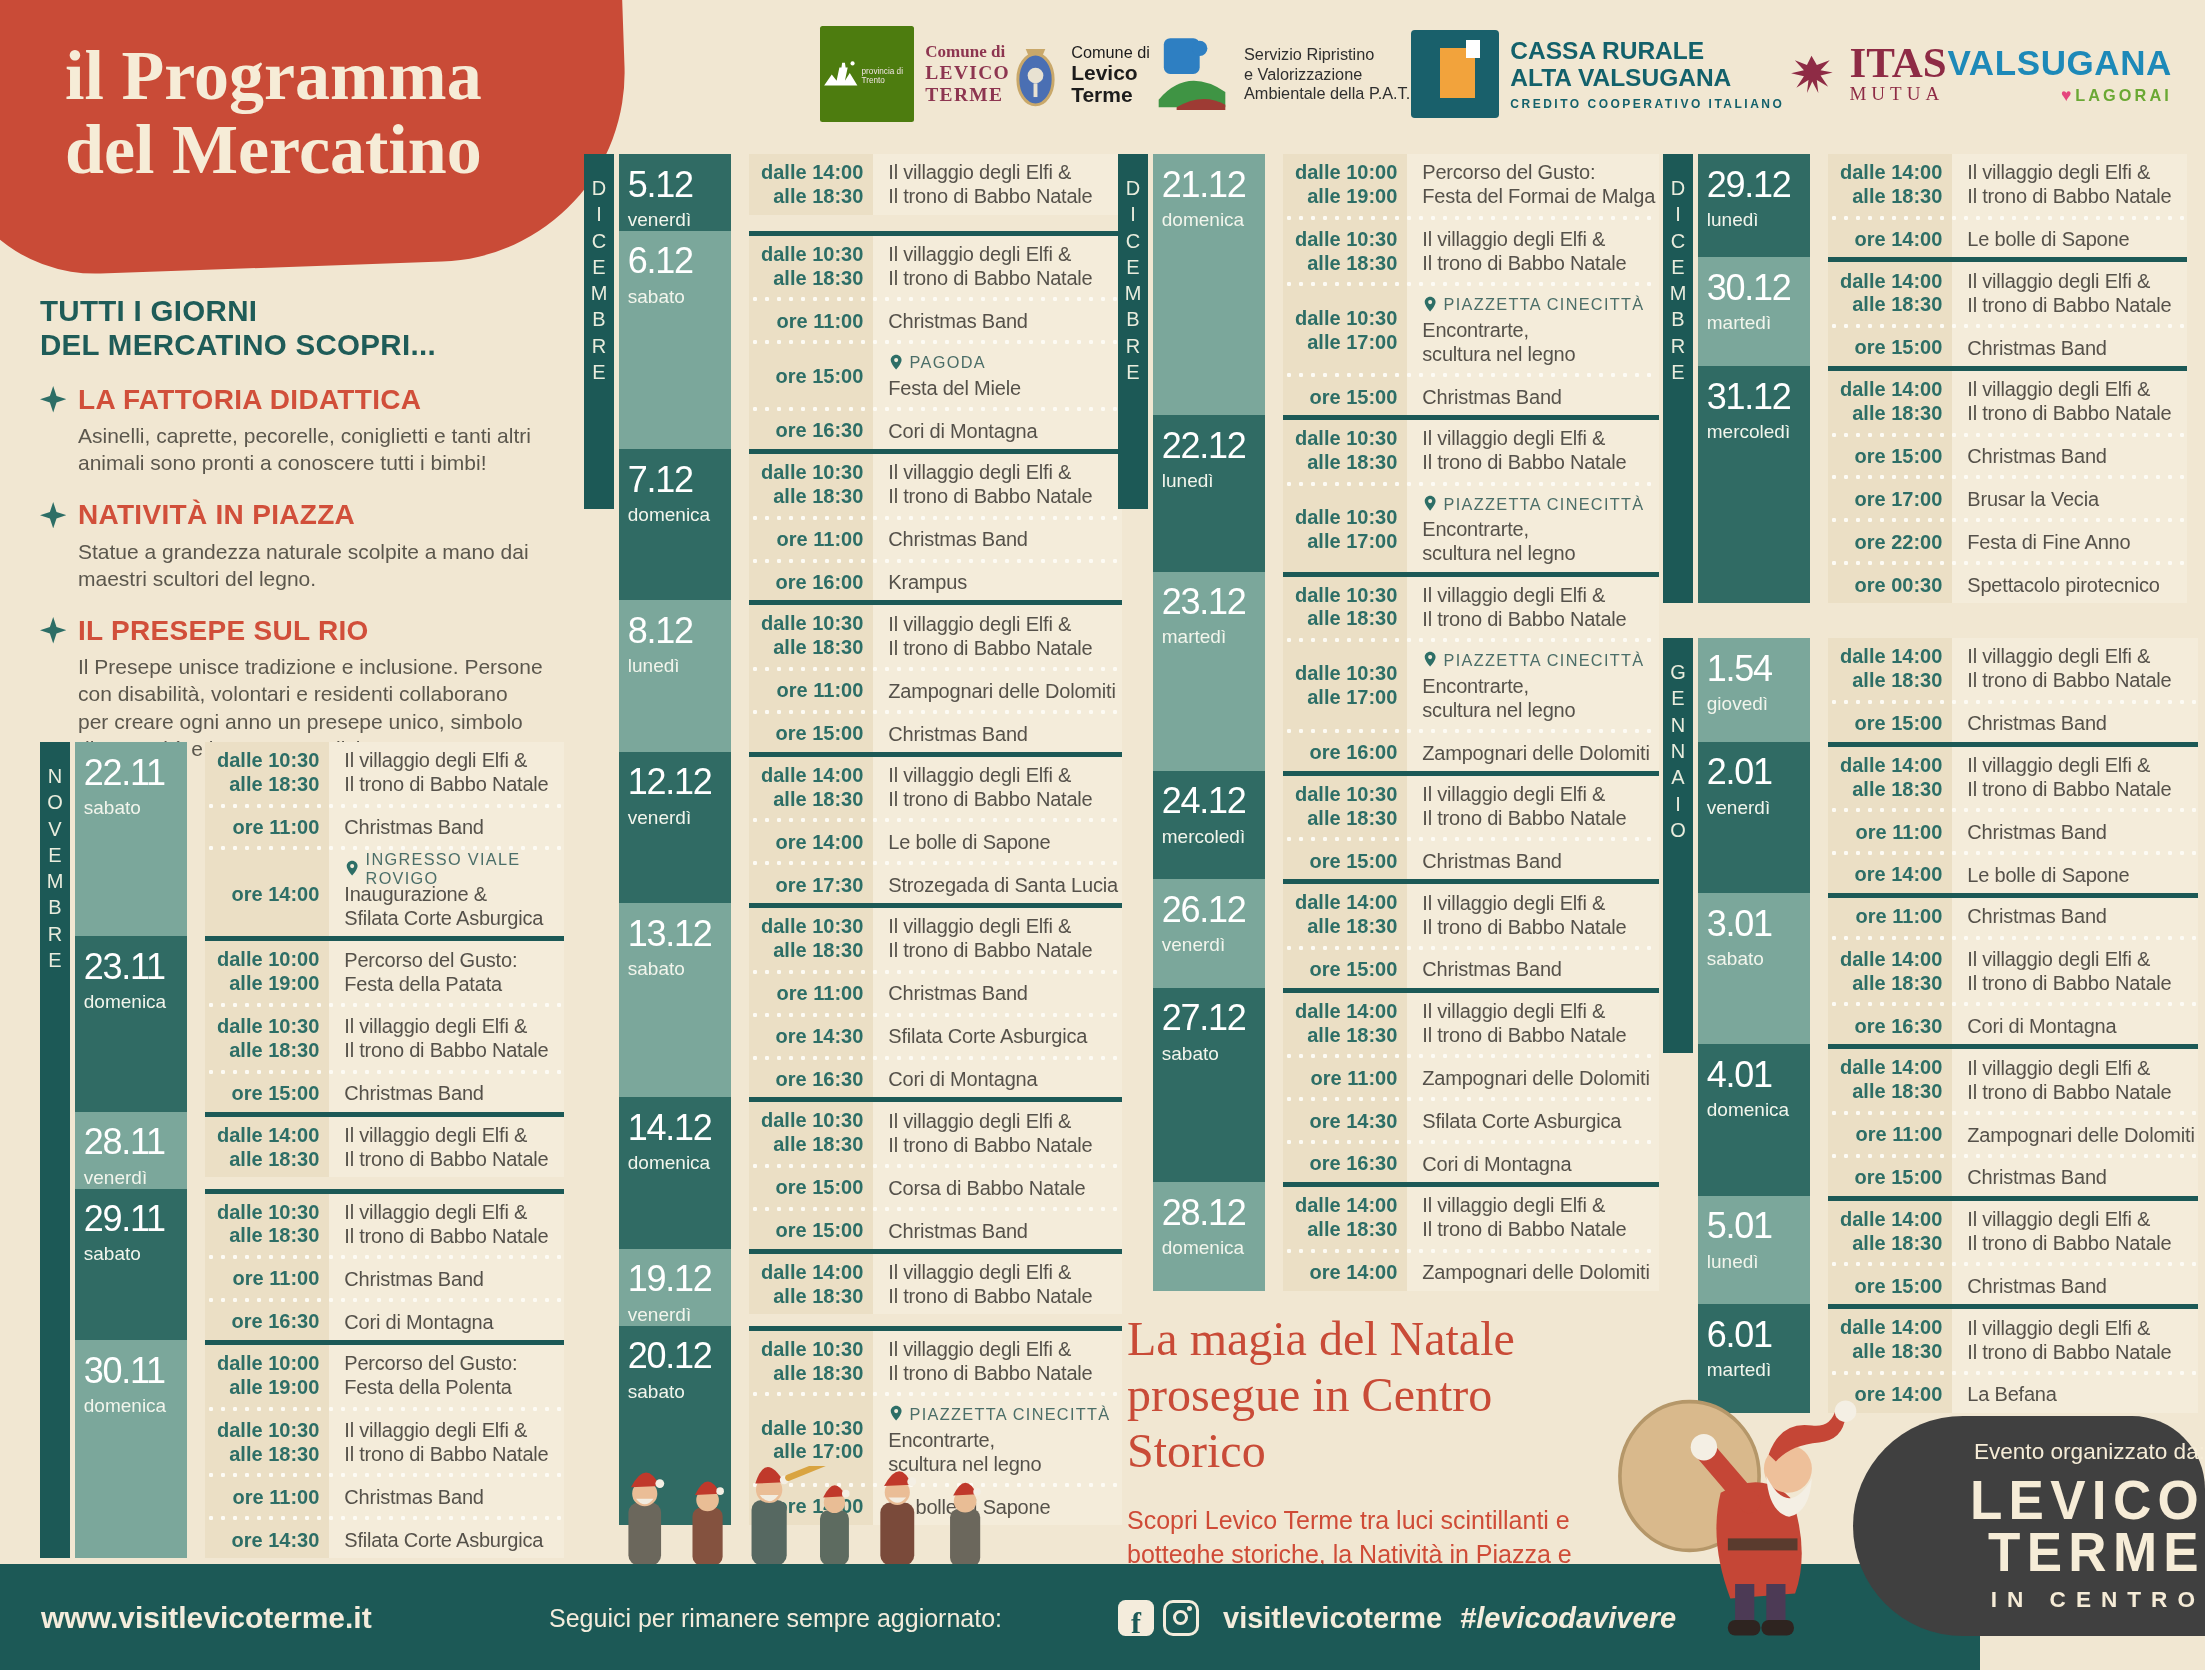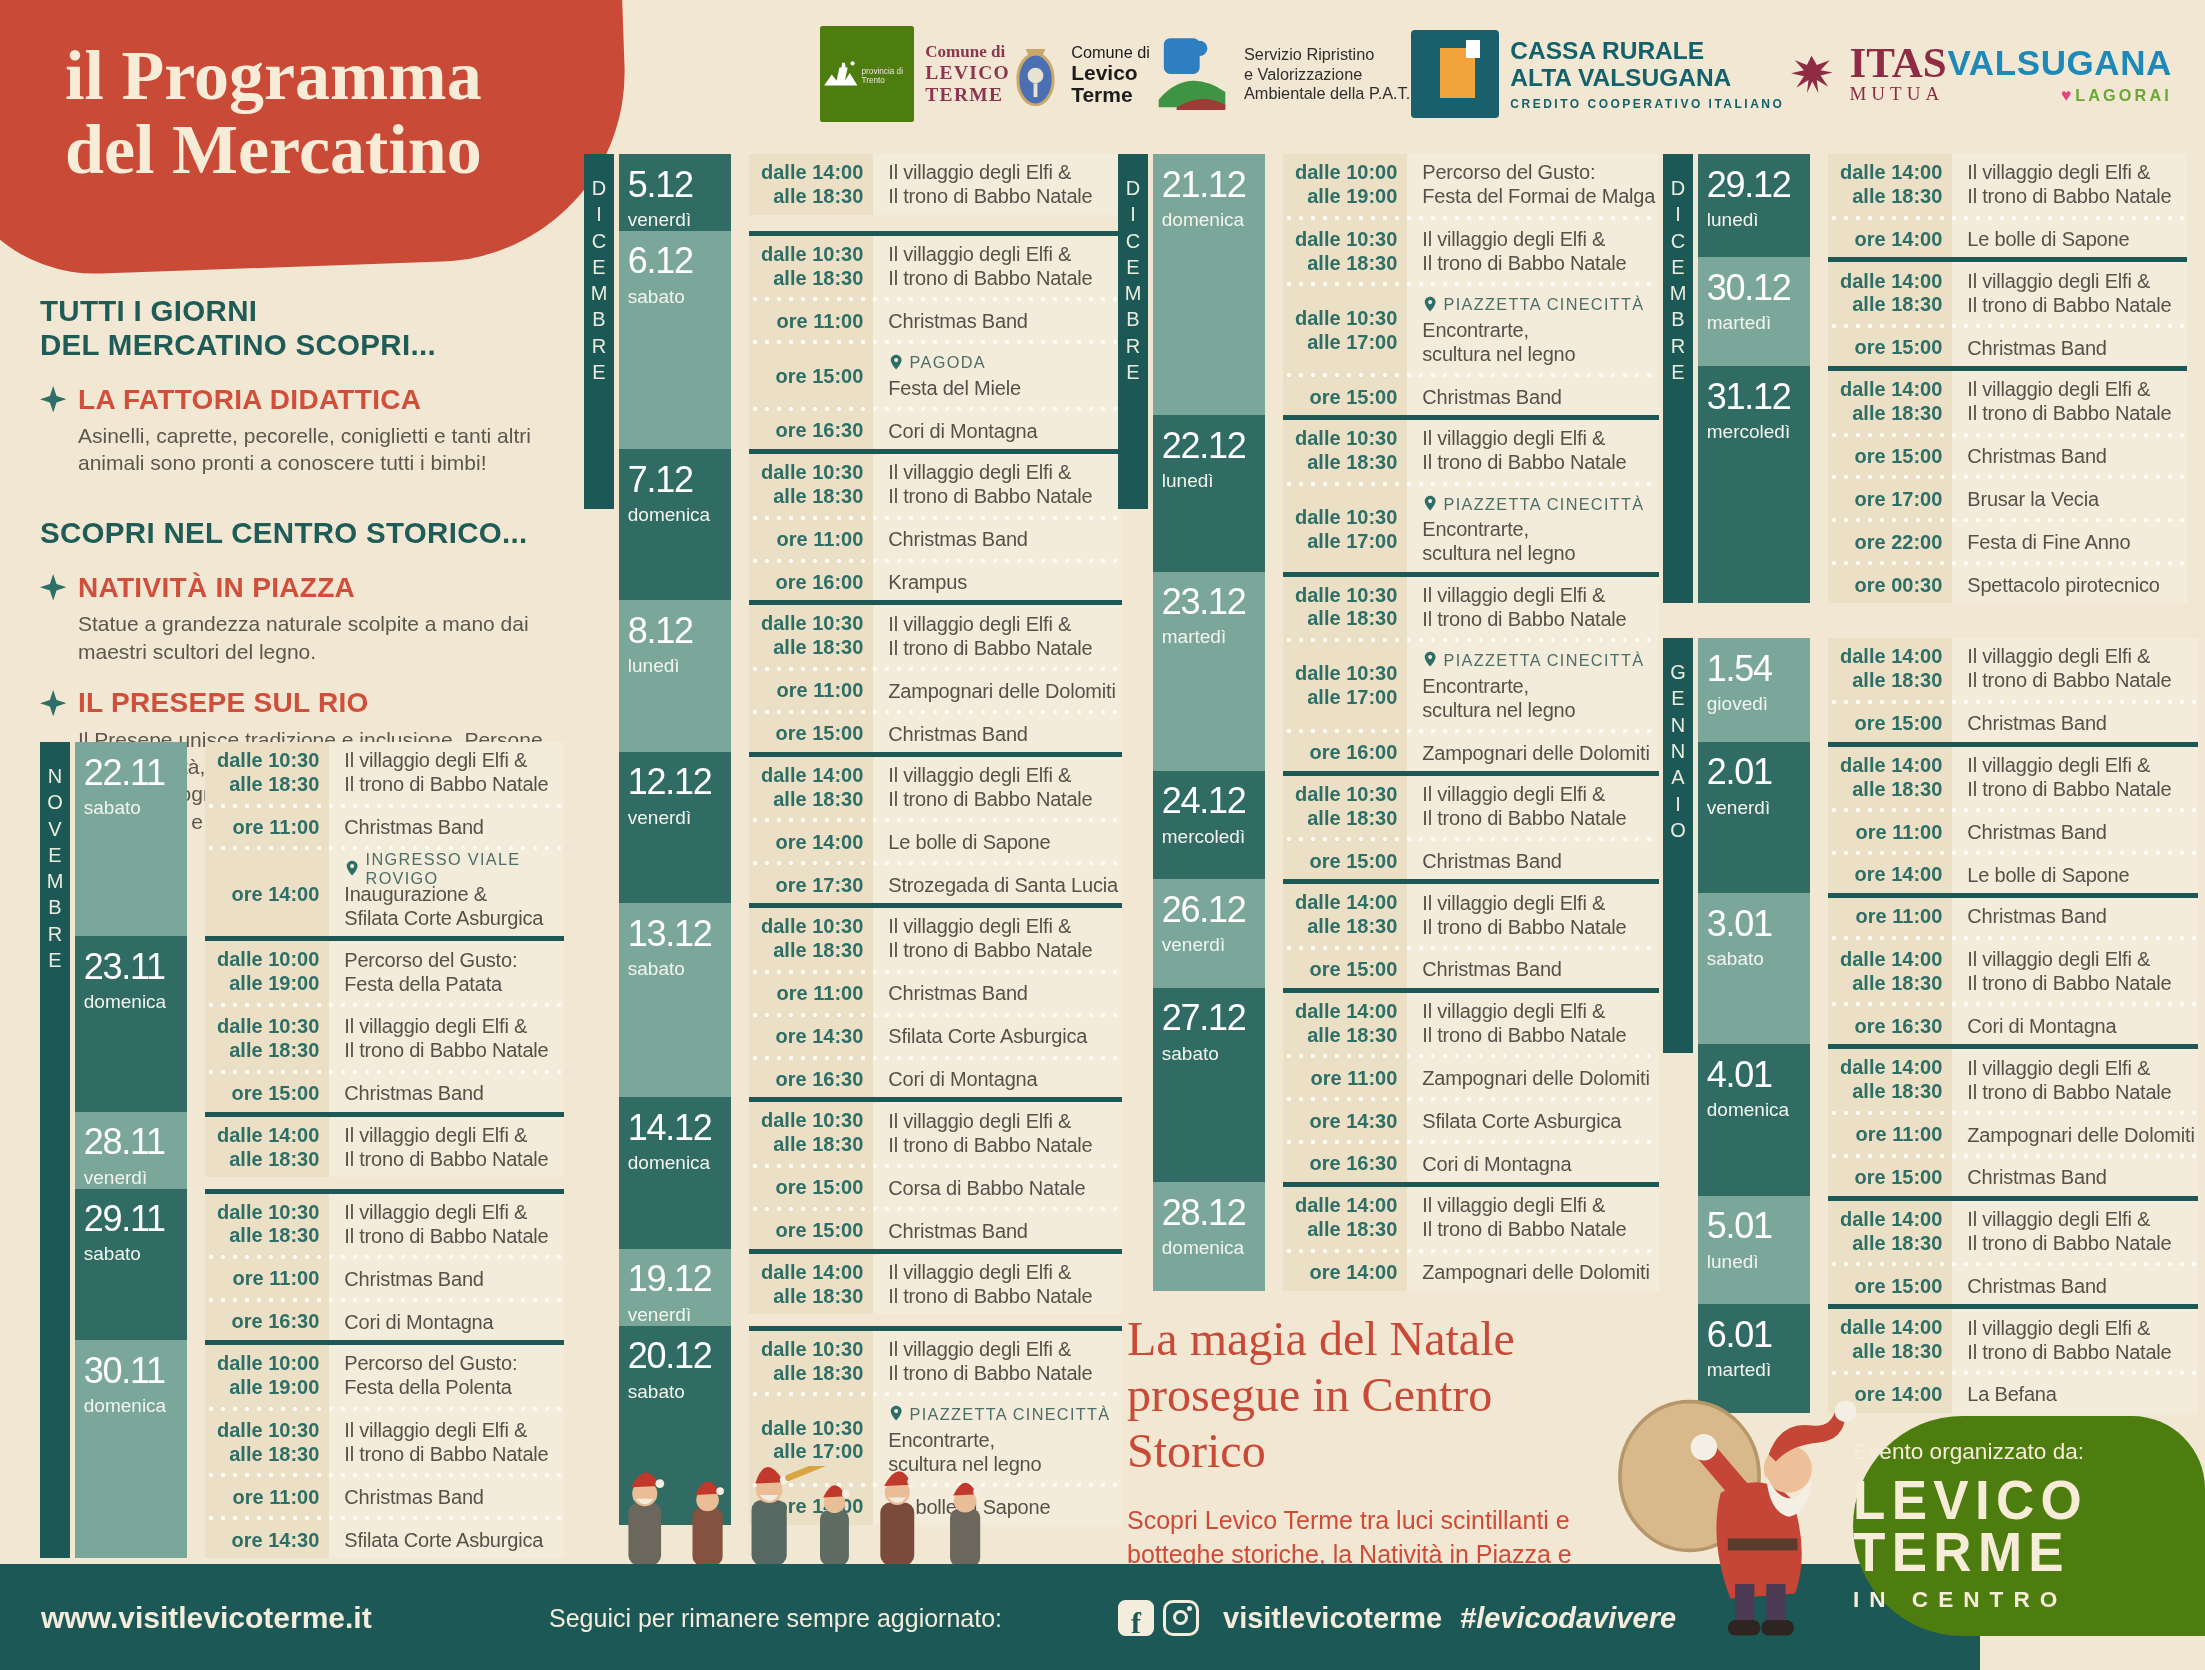--- a/index.html
+++ b/index.html
@@ -87,22 +87,22 @@
                            linear-gradient(to right, #ebdfc5 0 124px, #f4ecda 124px);
           background-size:12px 6.3px, 100% 100%;
           background-repeat:repeat-x, no-repeat; }
 
   
   .magia { position:absolute; left:1127px; top:1311px; width:515px; }
   .magia-h { font-family:"Liberation Serif", serif; color:#c94b37; font-size:48px; line-height:1.17; }
   .magia-b { margin-top:24px; color:#cf4b37; font-size:25px; line-height:1.36; width:497px; }
 
   
-  .orgblob { position:absolute; left:1853px; top:1416px; width:352px; height:220px; background:#4d7c0f;
-             border-radius:113px 75px 0 113px; display:flex; flex-direction:column; align-items:flex-start;
+  .orgblob { position:absolute; left:1853px; top:1416px; width:352px; height:220px; background:#404040;
+             border-radius:113px 75px 0 113px; display:flex; flex-direction:column; align-items:flex-end;
              justify-content:center; z-index:6; }
   .org-label { color:#f6ecd7; font-size:22.6px; margin-bottom:8.8px; }
   .org-l { color:#f6ecd7; font-size:53px; font-weight:bold; letter-spacing:6.3px; line-height:0.98;
            transform:scaleY(1.05); }
   .org-sub { color:#f6ecd7; font-size:22.6px; font-weight:bold; letter-spacing:10px; margin-top:8.8px; }
 
   
   .footer { position:absolute; left:0; bottom:0; width:1980px; height:107px; background:#1c5956; z-index:3; }
   .f-site { position:absolute; left:41px; top:50%; transform:translateY(-50%);
             color:#f4ecdc; font-size:30px; font-weight:bold; }
@@ -212,21 +212,20 @@
       <div>TUTTI I GIORNI</div>
       <div>DEL MERCATINO SCOPRI...</div>
     </div>
     <div class="info-item">
       <span class="star"><svg viewBox="0 0 24 24">
             <path d="M12 0 L15 9 L24 12 L15 15 L12 24 L9 15 L0 12 L9 9 Z"></path>
           </svg></span>
       <div class="item-title">LA FATTORIA DIDATTICA</div>
       <div class="item-desc">Asinelli, caprette, pecorelle, coniglietti e tanti altri animali sono pronti a conoscere tutti i bimbi!</div>
     </div>
-    <div class="info-h info-h2">SCOPRI NEL CENTRO STORICO...</div>
     <div class="info-item">
       <span class="star"><svg viewBox="0 0 24 24">
             <path d="M12 0 L15 9 L24 12 L15 15 L12 24 L9 15 L0 12 L9 9 Z"></path>
           </svg></span>
       <div class="item-title">NATIVITÀ IN PIAZZA</div>
       <div class="item-desc">Statue a grandezza naturale scolpite a mano dai maestri scultori del legno.</div>
     </div>
     <div class="info-item">
       <span class="star"><svg viewBox="0 0 24 24">
             <path d="M12 0 L15 9 L24 12 L15 15 L12 24 L9 15 L0 12 L9 9 Z"></path>

